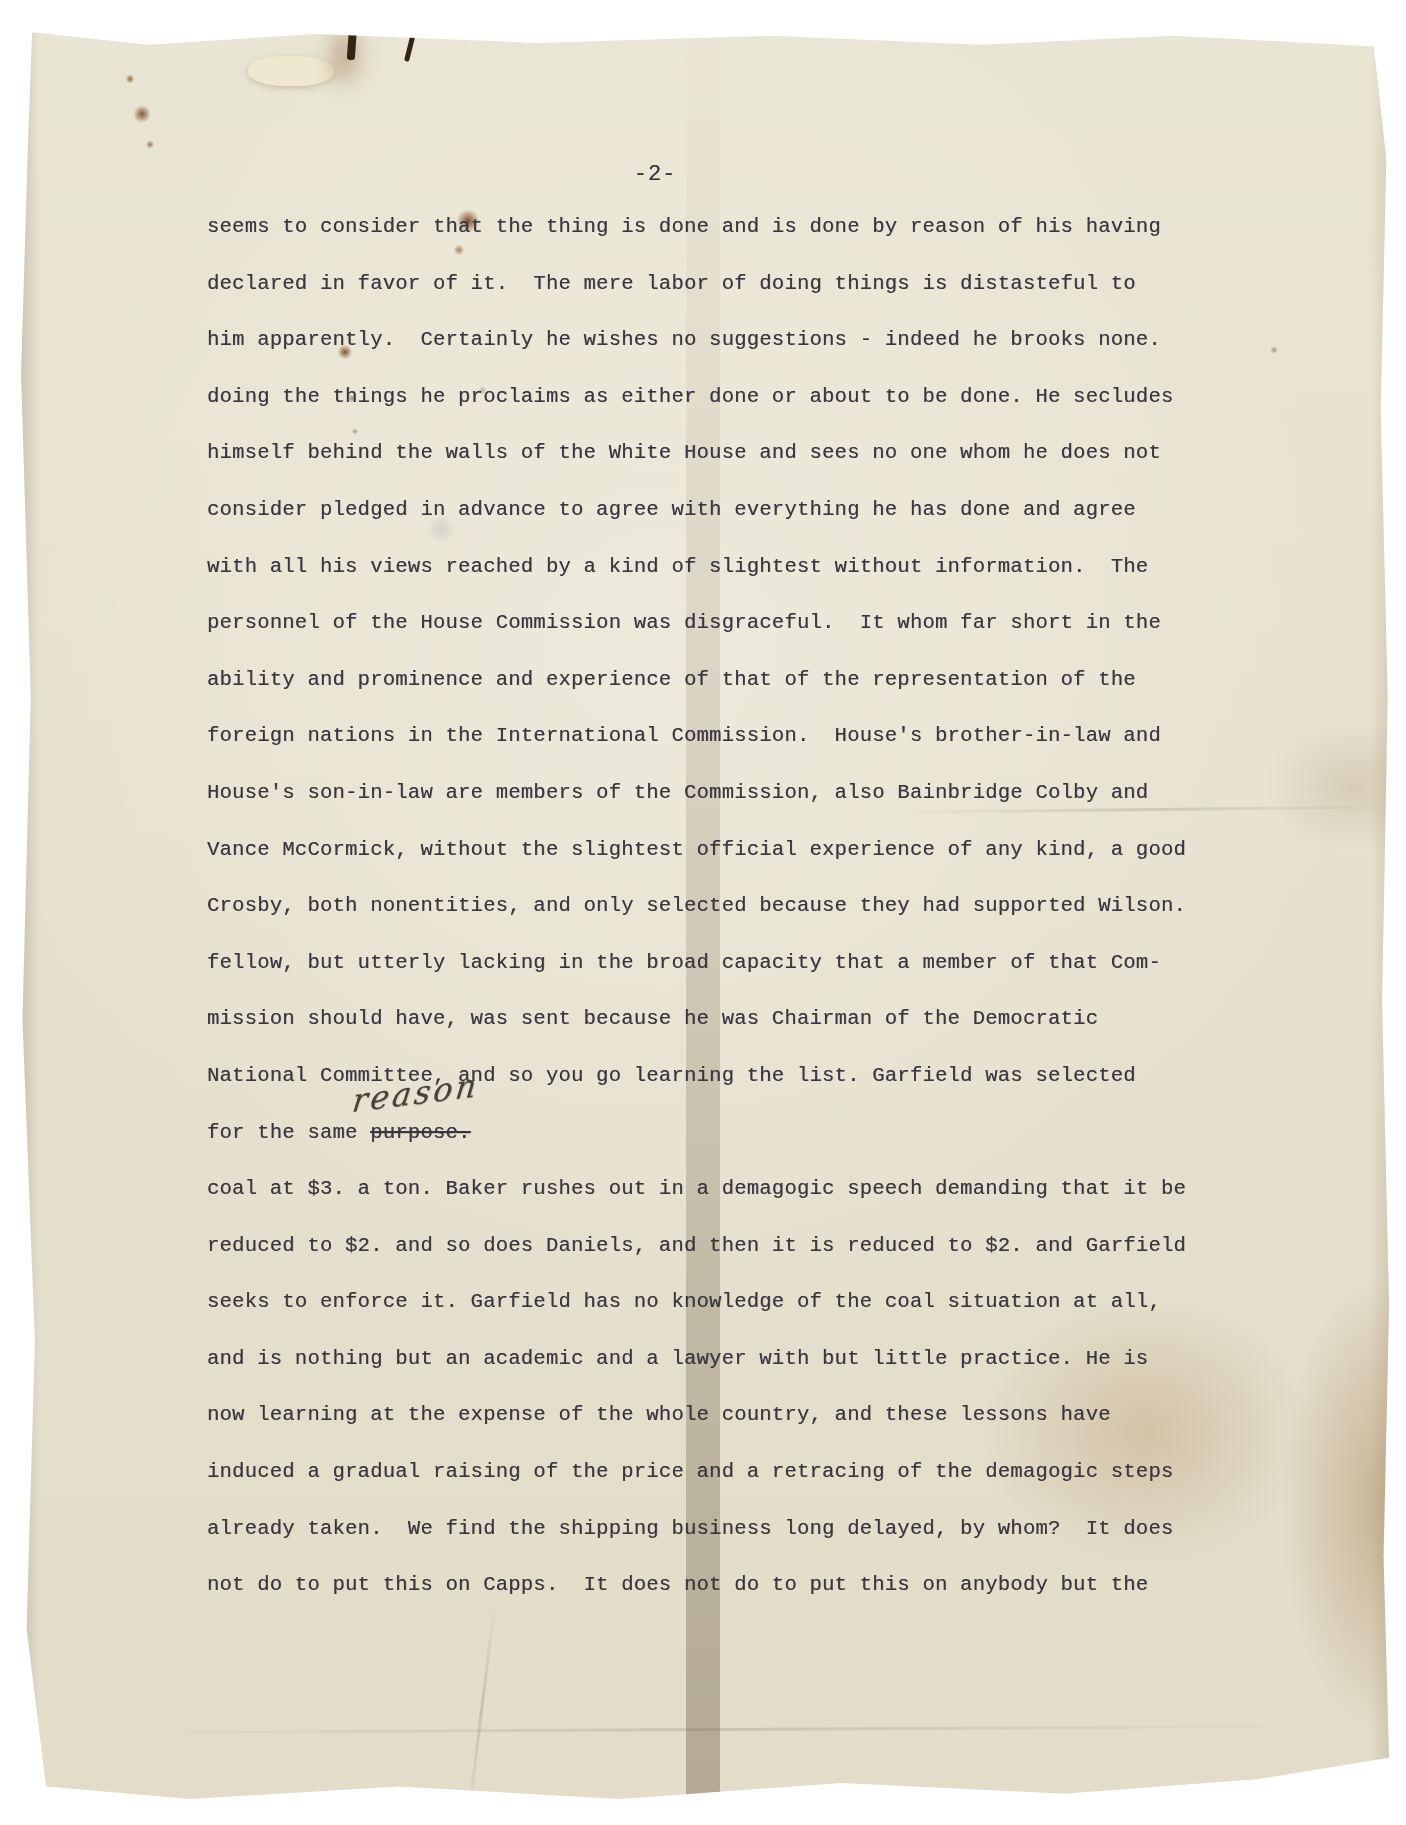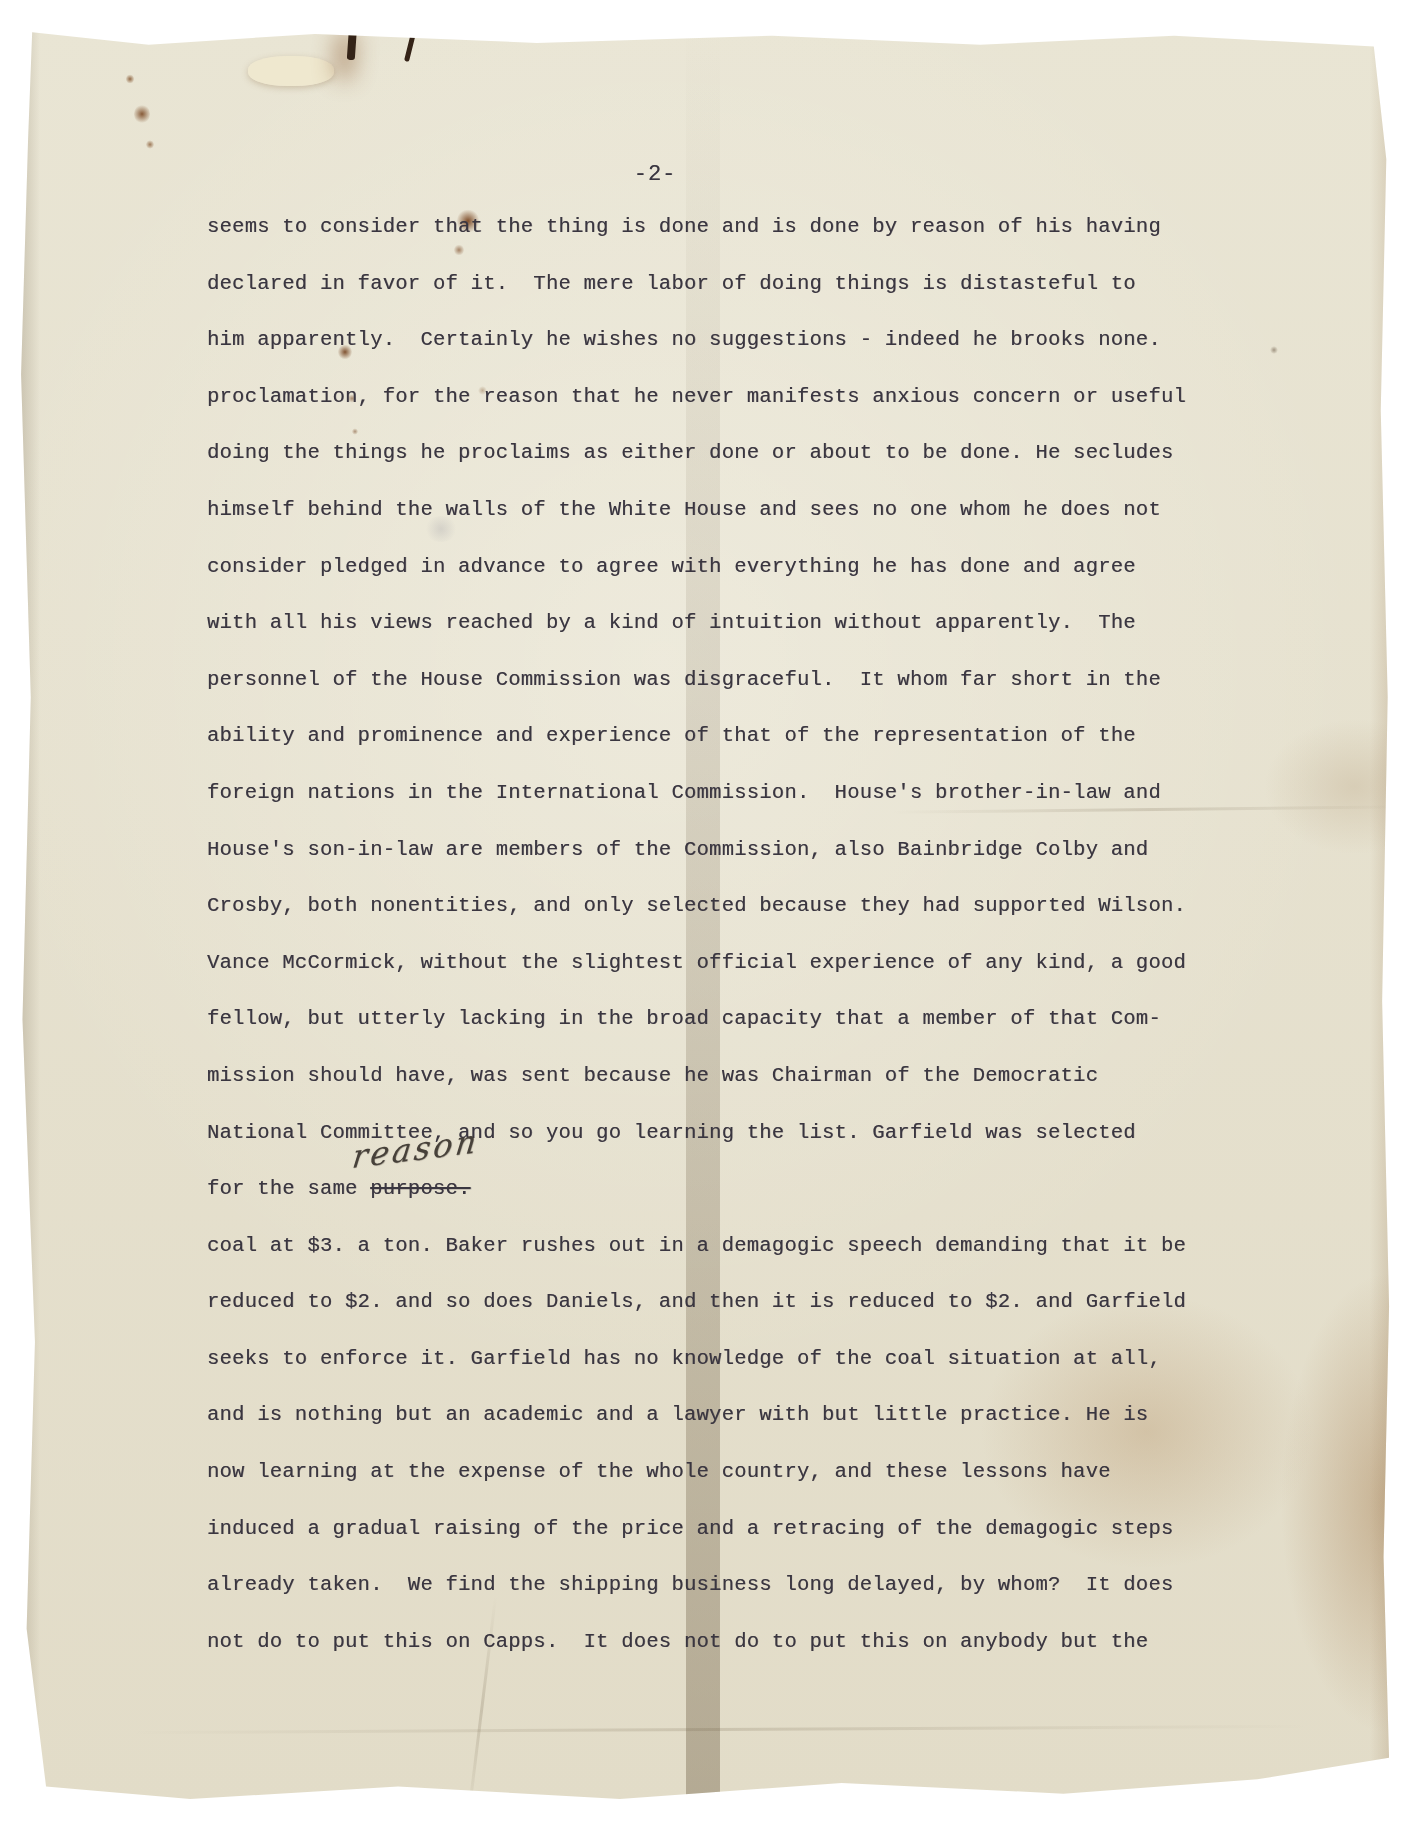--- a/index.html
+++ b/index.html
@@ -105,31 +105,30 @@
   <span class="crease c1"></span>
   <span class="crease c2"></span>
   <span class="crease c3"></span>
 
   <div class="page-number">-2-</div>
 
   <div class="text-block">
       <p class="line">seems to consider that the thing is done and is done by reason of his having</p>
       <p class="line">declared in favor of it.  The mere labor of doing things is distasteful to</p>
       <p class="line">him apparently.  Certainly he wishes no suggestions - indeed he brooks none.</p>
-      <p class="line">proclamation, for the reason that he never manifests anxious concern or useful</p>
       <p class="line">doing the things he proclaims as either done or about to be done. He secludes</p>
       <p class="line">himself behind the walls of the White House and sees no one whom he does not</p>
       <p class="line">consider pledged in advance to agree with everything he has done and agree</p>
-      <p class="line">with all his views reached by a kind of intuition without apparently.  The</p>
+      <p class="line">with all his views reached by a kind of slightest without information.  The</p>
       <p class="line">personnel of the House Commission was disgraceful.  It whom far short in the</p>
       <p class="line">ability and prominence and experience of that of the representation of the</p>
       <p class="line">foreign nations in the International Commission.  House's brother-in-law and</p>
       <p class="line">House's son-in-law are members of the Commission, also Bainbridge Colby and</p>
+      <p class="line">Vance McCormick, without the slightest official experience of any kind, a good</p>
       <p class="line">Crosby, both nonentities, and only selected because they had supported Wilson.</p>
-      <p class="line">Vance McCormick, without the slightest official experience of any kind, a good</p>
       <p class="line">fellow, but utterly lacking in the broad capacity that a member of that Com-</p>
       <p class="line">mission should have, was sent because he was Chairman of the Democratic</p>
       <p class="line">National Committee, and so you go learning the list. Garfield was selected</p>
       <p class="line"><span>for the same </span><span class="edit-wrap"><span class="strike">purpose.</span><span class="handwritten">reason</span></span></p>
       <p class="line">coal at $3. a ton. Baker rushes out in a demagogic speech demanding that it be</p>
       <p class="line">reduced to $2. and so does Daniels, and then it is reduced to $2. and Garfield</p>
       <p class="line">seeks to enforce it. Garfield has no knowledge of the coal situation at all,</p>
       <p class="line">and is nothing but an academic and a lawyer with but little practice. He is</p>
       <p class="line">now learning at the expense of the whole country, and these lessons have</p>
       <p class="line">induced a gradual raising of the price and a retracing of the demagogic steps</p>

